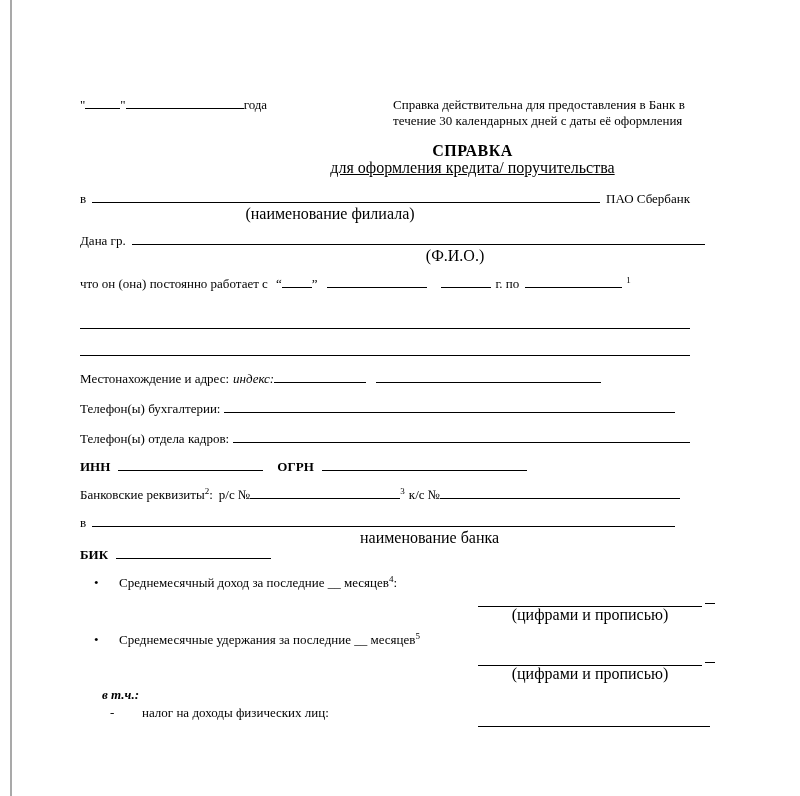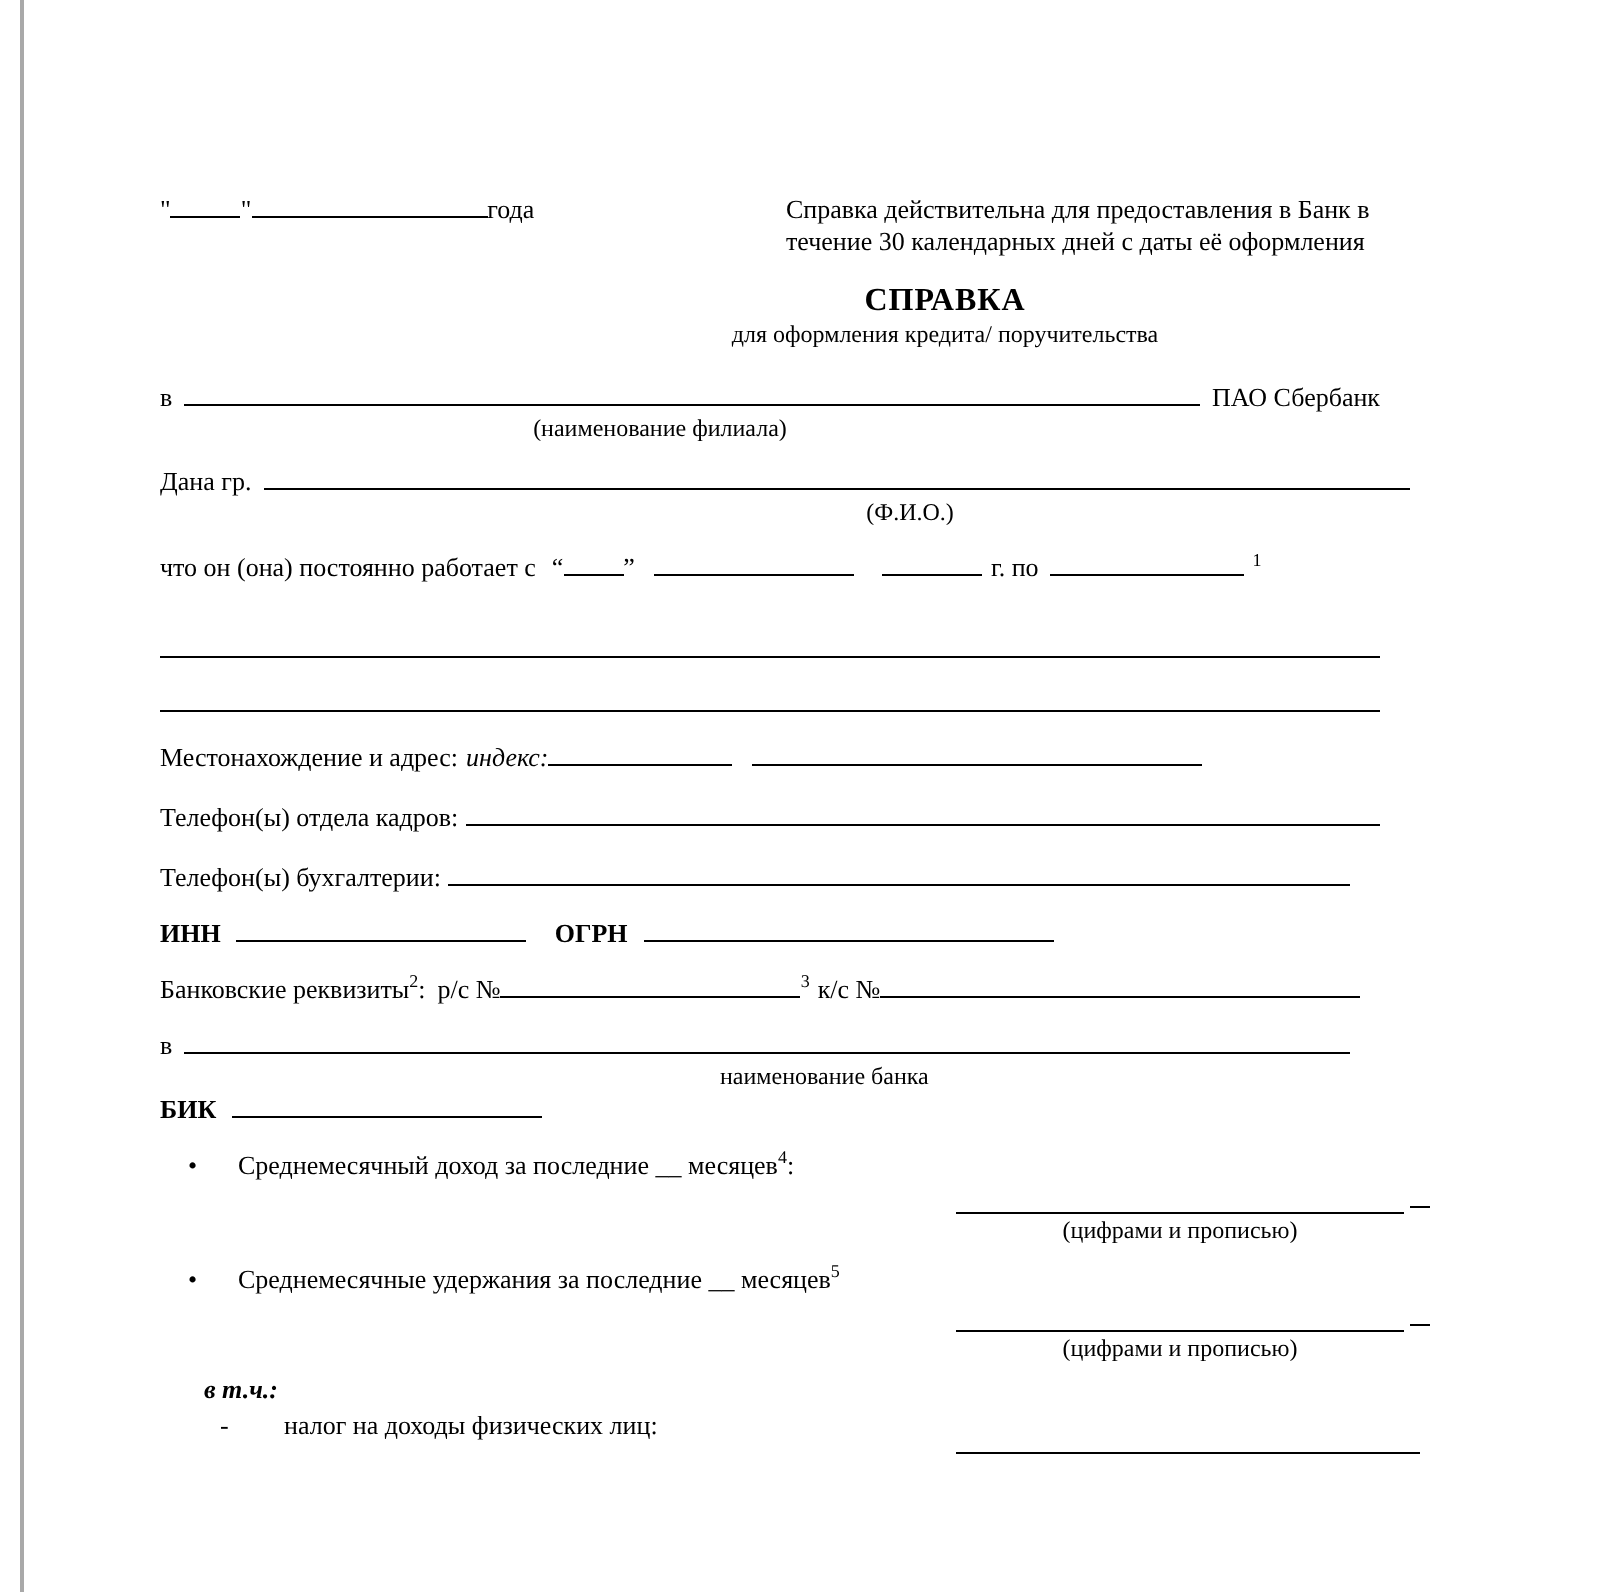--- a/index.html
+++ b/index.html
@@ -25,28 +25,28 @@
   .w30{width:30px}.w35{width:35px}.w50{width:50px}.w97{width:97px}
   .w100{width:100px}.w118{width:118px}.w145{width:145px}.w150{width:150px}
   .w155{width:155px}.w205{width:205px}.w240{width:240px}
   .w92{width:92px}.w225{width:225px}.w230{width:230px}
   .ml4{margin-left:4px}.ml6{margin-left:6px}.ml8{margin-left:8px}
   .ml10{margin-left:10px}.ml14{margin-left:14px}
   .mr6{margin-right:6px}
   .mr25{margin-right:25px}
   .mr40{margin-right:40px}
   sup{font-size:9px;line-height:0;}
-  .caption{font-size:12px;line-height:14px;}
+  .caption{font-size:16px;line-height:14px;}
   
   .top-row{display:flex;padding-top:97px;align-items:flex-start;}
   .date-line{white-space:nowrap;line-height:16px;}
   .notice{margin-left:auto;width:322px;font-weight:normal;line-height:16px;}
   .heading{margin-top:14px;padding-left:150px;text-align:center;}
   .title{font-weight:bold;font-size:16px;letter-spacing:.5px;line-height:16px;}
-  .subtitle{font-size:12px;line-height:15px;margin-top:1px;}
+  .subtitle{font-size:16px;line-height:15px;margin-top:1px;text-decoration:underline;}
   
   .branch-caption{margin-left:100px;width:300px;text-align:center;}
   .fio-caption{margin-left:275px;width:200px;text-align:center;}
   .org-caption{text-align:right;}
   .bankname-caption{margin-left:280px;width:200px;text-align:left;}
   .figures-caption{margin-left:398px;width:224px;text-align:center;}
   
   .fullline{height:12px;border-bottom:1px solid #000;margin-right:25px;}
   
   .bullet-row{display:flex;line-height:16px;}
@@ -92,26 +92,26 @@
     <div class="caption fio-caption">(Ф.И.О.)</div>
 
     <div class="row nowrap" style="margin-top:13px"><span>что он (она) постоянно работает с</span><span class="ml8">“</span><span class="blank w30"></span><span>”</span><span class="blank w100 ml10"></span><span class="blank w50 ml14"></span><span class="ml4">г. по</span><span class="blank w97 ml6"></span><sup class="ml4">1</sup></div>
 
     <div class="fullline" style="margin-top:24px"></div>
     <div class="fullline" style="margin-top:14px"></div>
 
     <div class="row nowrap" style="margin-top:15px"><span>Местонахождение и адрес:</span><span class="i ml4">индекс:</span><span class="blank w92"></span><span class="blank w225 ml10"></span></div>
 
 
+    <div class="frow mr40" style="margin-top:14px">
+      <span class="nowrap">Телефон(ы) бухгалтерии:</span>
+      <div class="blank grow ml4"></div>
+    </div>
     <div class="frow mr25" style="margin-top:14px">
       <span class="nowrap">Телефон(ы) отдела кадров:</span>
-      <div class="blank grow ml4"></div>
-    </div>
-    <div class="frow mr40" style="margin-top:14px">
-      <span class="nowrap">Телефон(ы) бухгалтерии:</span>
       <div class="blank grow ml4"></div>
     </div>
 
     <div class="row nowrap" style="margin-top:12px"><span class="b">ИНН</span><span class="blank w145 ml8"></span><span class="b ml14">ОГРН</span><span class="blank w205 ml8"></span></div>
 
     <div class="row nowrap" style="margin-top:12px"><span>Банковские реквизиты</span><sup>2</sup><span>:</span><span class="ml6">р/с №</span><span class="blank w150"></span><sup>3</sup><span class="ml4">к/с №</span><span class="blank w240"></span></div>
 
     <div class="frow mr40" style="margin-top:12px">
       <span>в</span>
       <div class="blank grow ml6"></div>

